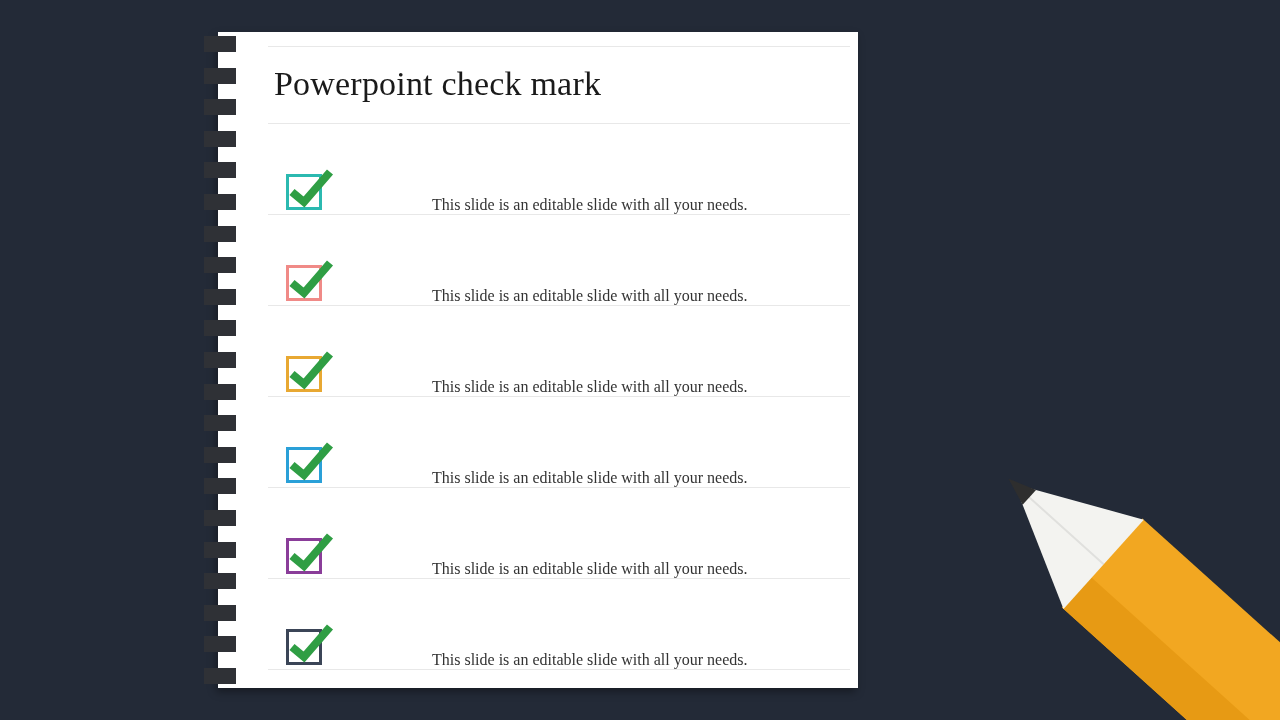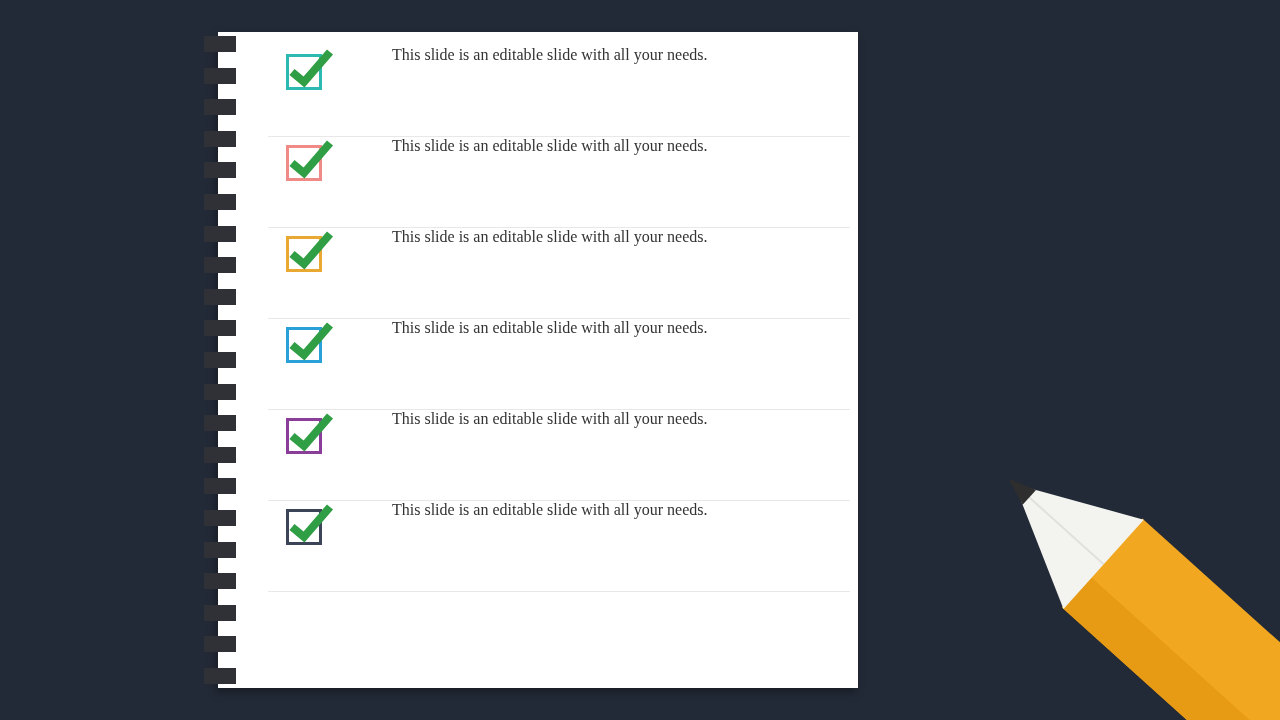--- a/index.html
+++ b/index.html
@@ -50,24 +50,25 @@
       padding: 18px 4px 20px 6px;
     }
     .title {
       font-size: 34px;
       color: #1a1a1a;
       letter-spacing: 0.2px;
     }
     .rows { }
     .row {
       display: flex;
-      align-items: flex-start;
+      align-items: flex-end;
       height: 91px;
       border-bottom: 1px solid #e8e8e8;
       padding-left: 6px;
+      gap: 40px;
     }
     .checkbox {
       width: 48px; height: 48px;
       position: relative;
       margin-left: 8px;
       flex-shrink: 0;
     }
     .box {
       position: absolute;
       left: 4px; top: 8px;
@@ -153,20 +154,23 @@
       <div class="ring"></div>
       <div class="ring"></div>
       <div class="ring"></div>
     <div class="ring"></div>
       <div class="ring"></div>
       <div class="ring"></div>
       <div class="ring"></div>
     <div class="ring"></div>
   </div>
   <div class="page">
+    <div class="title-wrap">
+      <div class="title">Powerpoint check mark</div>
+    </div>
     <div class="rows">
       <div class="row">
         <div class="checkbox">
           <div class="box" style="border-color:#2bb9b0"></div>
           <div class="tick">
               <svg viewBox="0 0 56 56">
                 <polyline points="10,30 22,40 48,10" fill="none" stroke-width="8" stroke-linecap="butt" stroke-linejoin="miter" stroke="#2f9e44"></polyline>
               </svg>
             </div>
         </div>

